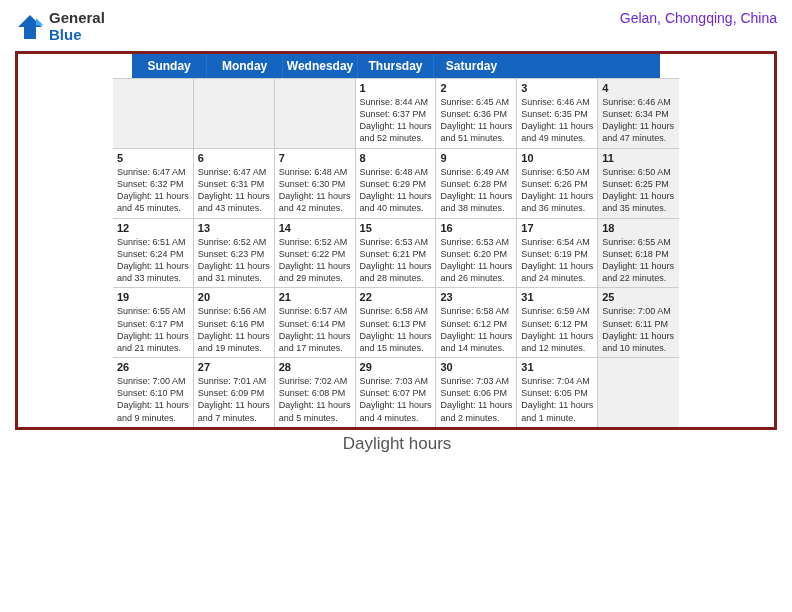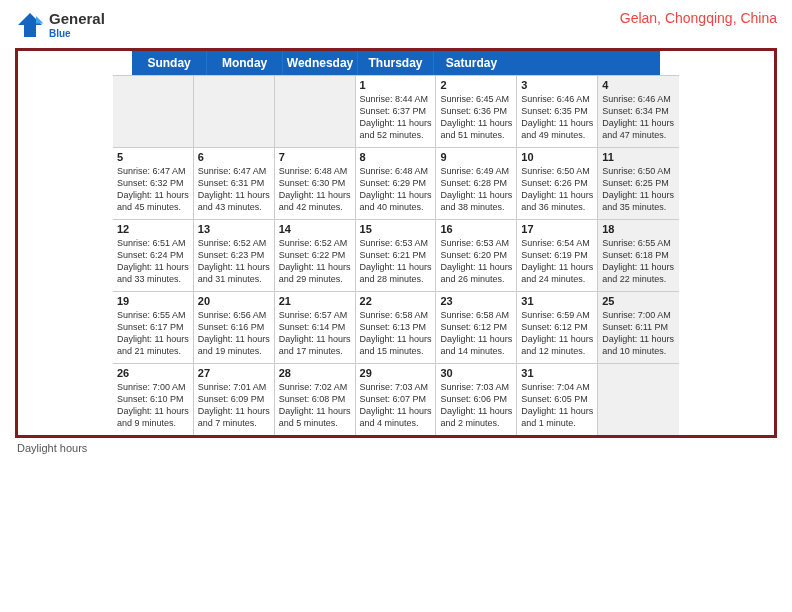--- a/index.html
+++ b/index.html
@@ -36,21 +36,21 @@
       text-align: right;
     }
     .month-title {
       font-size: 32px;
       font-weight: normal;
       color: #333;
       line-height: 1.1;
     }
     .subtitle {
       font-size: 14px;
-      color: #ef4444;
+      color: #6d28d9;
     }
     .calendar {
       flex: 1;
       display: flex;
       flex-direction: column;
       border: 3px solid #7f1d1d;
       align-items: center;
     }
     .cal-header {
       display: grid;
@@ -95,39 +95,39 @@
       margin-bottom: 2px;
       color: #222;
     }
     .cell-info {
       font-size: 9px;
       line-height: 1.35;
       color: #333;
     }
     .footer {
       margin-top: 4px;
-      font-size: 11px;
+      font-size: 17px;
       color: #555;
-      text-align: left;
+      text-align: center;
       padding-left: 2px;
     }
   </style>
 </head>
 <body>
 
 <div class="page">
   <div class="header">
     <div class="logo">
       <svg class="logo-icon" viewBox="0 0 40 40">
         <polygon points="20,4 36,20 28,20 28,36 12,36 12,20 4,20" fill="#1565c0"></polygon>
         <polygon points="28,8 38,18 28,18" fill="#42a5f5"></polygon>
       </svg>
       <div>
         <div style="font-size:15px;font-weight:bold;color:#333;line-height:1.1">General</div>
-        <div style="font-size:10px;font-weight:bold;color:#1565c0;line-height:1.1">Blue</div>
+        <div style="font-size:15px;font-weight:bold;color:#1565c0;line-height:1.1">Blue</div>
       </div>
     </div>
     <div class="title-block">
       <div class="subtitle">Gelan, Chongqing, China</div>
     </div>
   </div>
 
   <div class="calendar">
     <div class="cal-header">
     <div class="cal-header-cell">Sunday</div>

